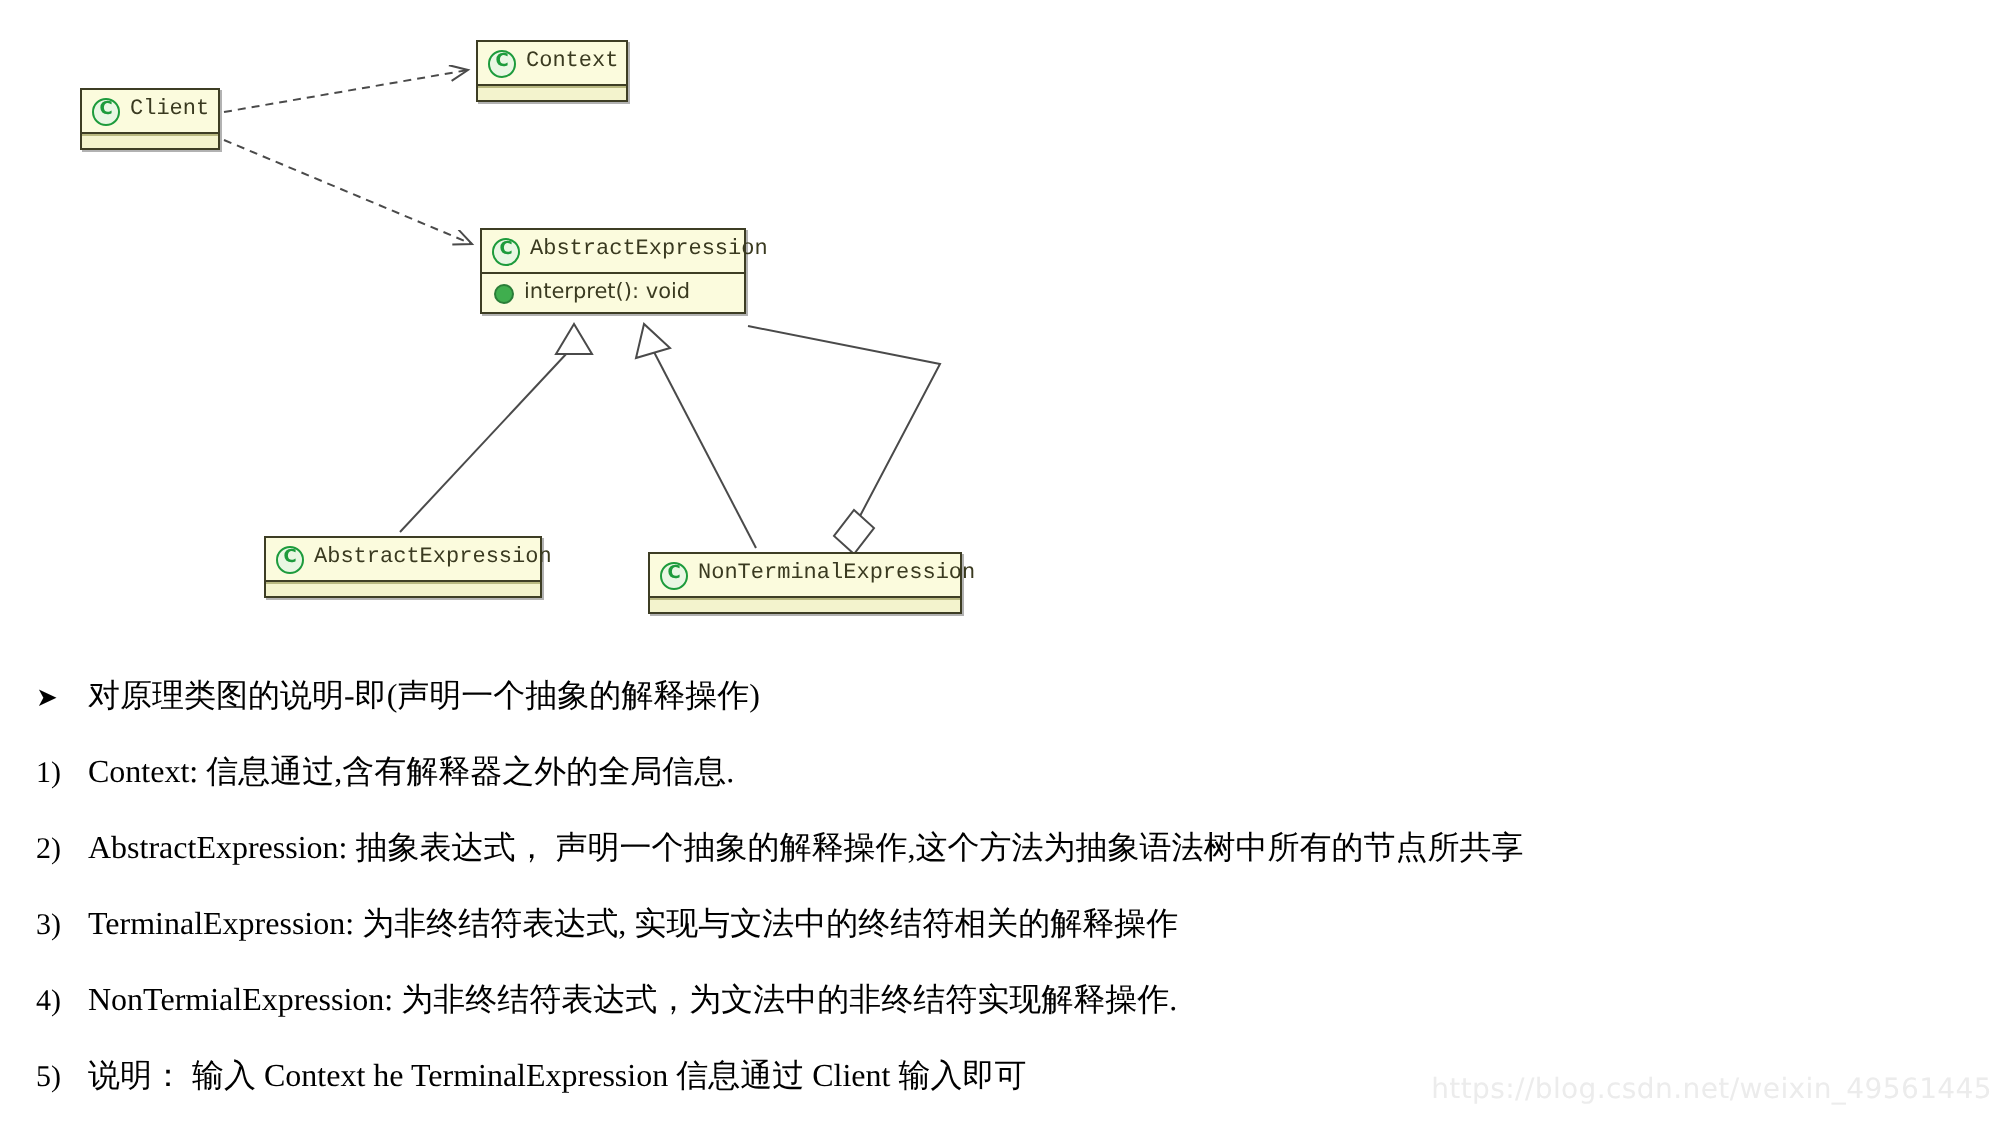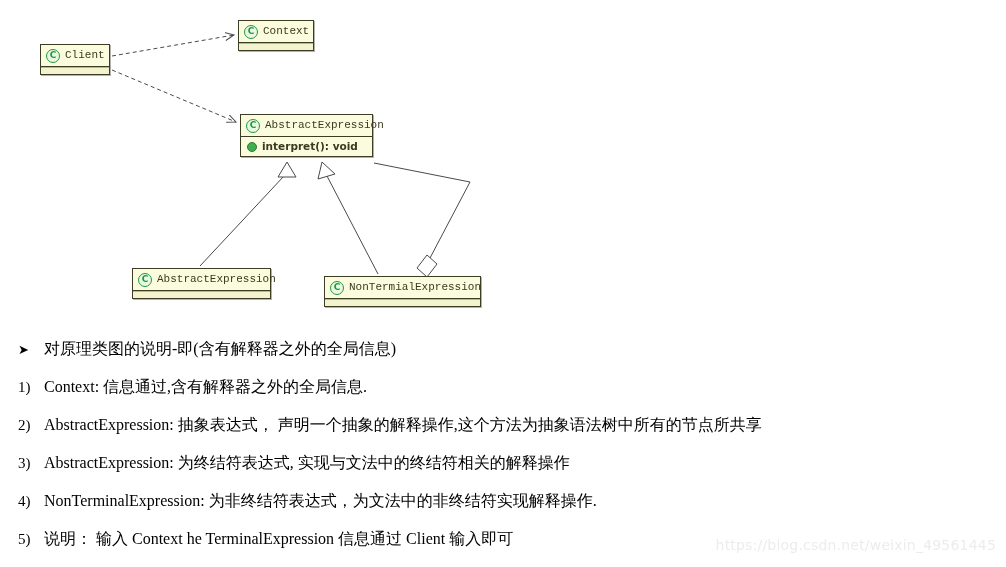--- a/index.html
+++ b/index.html
@@ -66,21 +66,20 @@
     border-top: 1px solid #b8b880;
   }
   .uml-op-row {
     display: flex;
     align-items: center;
     gap: 5px;
     padding: 2px 6px 2px 6px;
     box-sizing: border-box;
     height: 19px;
     background: #fbfbdd;
-    font-weight: bold;
   }
   .uml-op-text {
     font-family: "DejaVu Sans", "Liberation Sans", sans-serif;
     font-size: 10.5px;
     color: #3a3a20;
     white-space: nowrap;
     line-height: 1;
   }
 
   
@@ -215,53 +214,53 @@
       <span class="icon-class">C</span>
       <span class="uml-name-text">AbstractExpression</span>
     </div>
     <div class="uml-sep"></div>
     <div class="uml-compartment-empty"></div>
   </div>
 
   <div class="uml-class" style="left:324px; top:276px; width:157px;">
     <div class="uml-name-row">
       <span class="icon-class">C</span>
-      <span class="uml-name-text">NonTermialExpression</span>
+      <span class="uml-name-text">NonTerminalExpression</span>
     </div>
     <div class="uml-sep"></div>
     <div class="uml-compartment-empty"></div>
   </div>
 
 </div>
 
 <div id="text-block">
 
   <div class="text-line">
     <span class="bullet-marker arrow">➤</span>
-    <span class="line-body">对原理类图的说明-即(含有解释器之外的全局信息)</span>
+    <span class="line-body">对原理类图的说明-即(声明一个抽象的解释操作)</span>
   </div>
 
   <div class="text-line">
     <span class="bullet-marker">1)</span>
     <span class="line-body">Context:  信息通过,含有解释器之外的全局信息.</span>
   </div>
 
   <div class="text-line">
     <span class="bullet-marker">2)</span>
     <span class="line-body">AbstractExpression:  抽象表达式，  声明一个抽象的解释操作,这个方法为抽象语法树中所有的节点所共享</span>
   </div>
 
   <div class="text-line">
     <span class="bullet-marker">3)</span>
-    <span class="line-body">AbstractExpression:  为终结符表达式, 实现与文法中的终结符相关的解释操作</span>
+    <span class="line-body">TerminalExpression:  为非终结符表达式, 实现与文法中的终结符相关的解释操作</span>
   </div>
 
   <div class="text-line">
     <span class="bullet-marker">4)</span>
-    <span class="line-body">NonTerminalExpression:  为非终结符表达式，为文法中的非终结符实现解释操作.</span>
+    <span class="line-body">NonTermialExpression:  为非终结符表达式，为文法中的非终结符实现解释操作.</span>
   </div>
 
   <div class="text-line">
     <span class="bullet-marker">5)</span>
     <span class="line-body">说明：  输入 Context he TerminalExpression  信息通过 Client  输入即可</span>
   </div>
 
 </div>
 
 <div id="watermark">https://blog.csdn.net/weixin_49561445</div>

